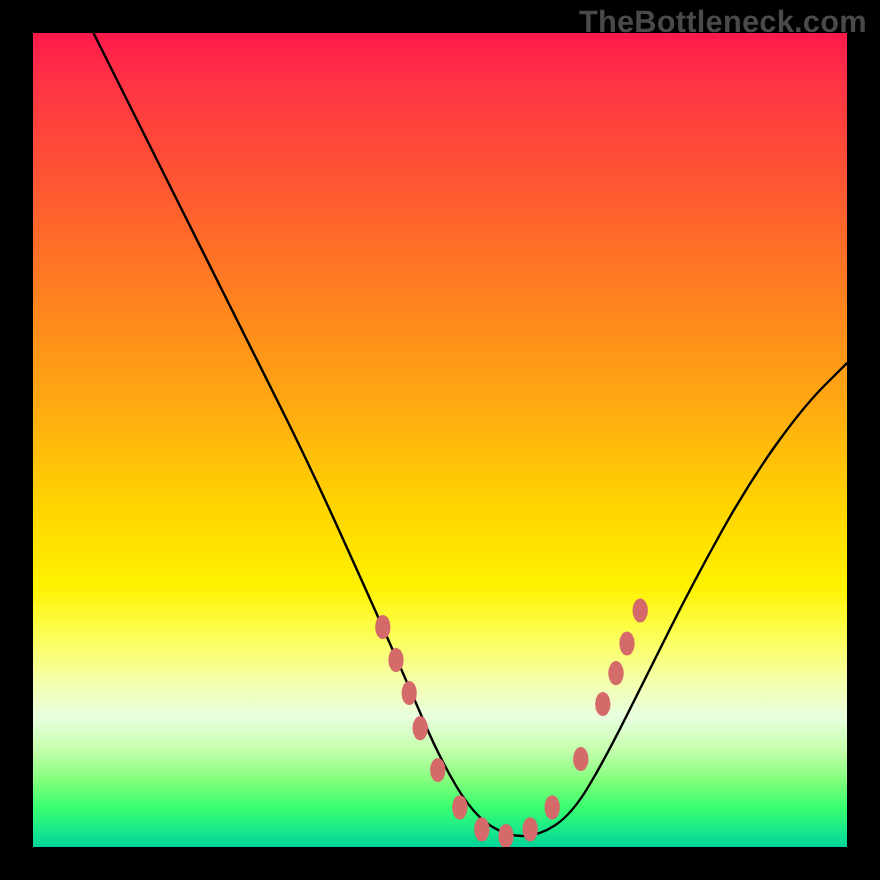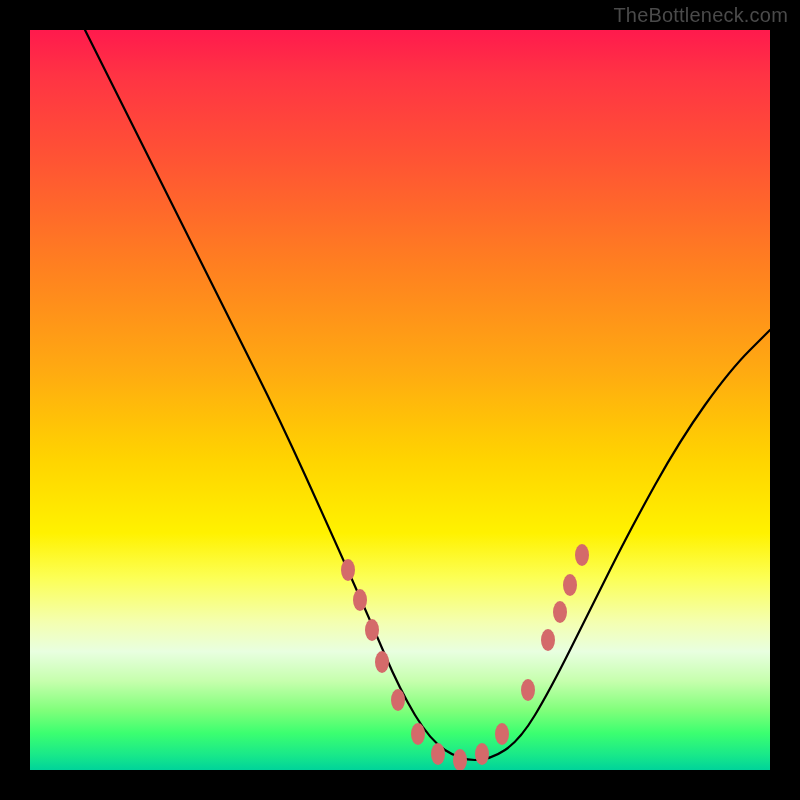--- a/index.html
+++ b/index.html
@@ -42,22 +42,22 @@
       #3cff70 95%,
       #18e88a 98%,
       #00d39a 100%
     );
   }
   .watermark {
     position: absolute;
     top: 4px;
     right: 12px;
     color: #4a4a4a;
-    font-size: 20px;
-    font-weight: 400;
+    font-size: 28px;
+    font-weight: 700;
     letter-spacing: 0.2px;
     user-select: none;
   }
   svg.curve {
     position: absolute;
     top: 30px;
     left: 30px;
     width: 740px;
     height: 740px;
   }

